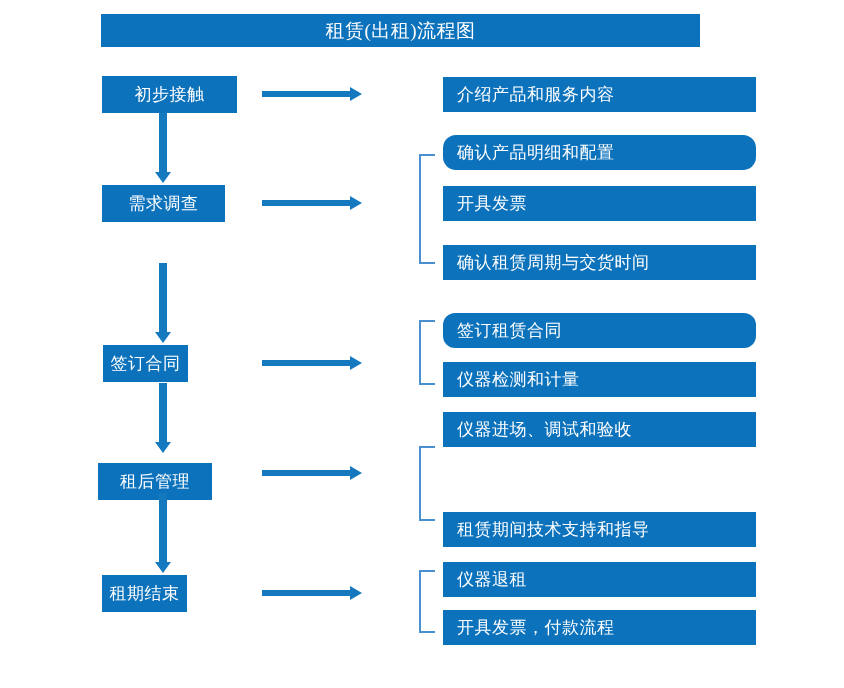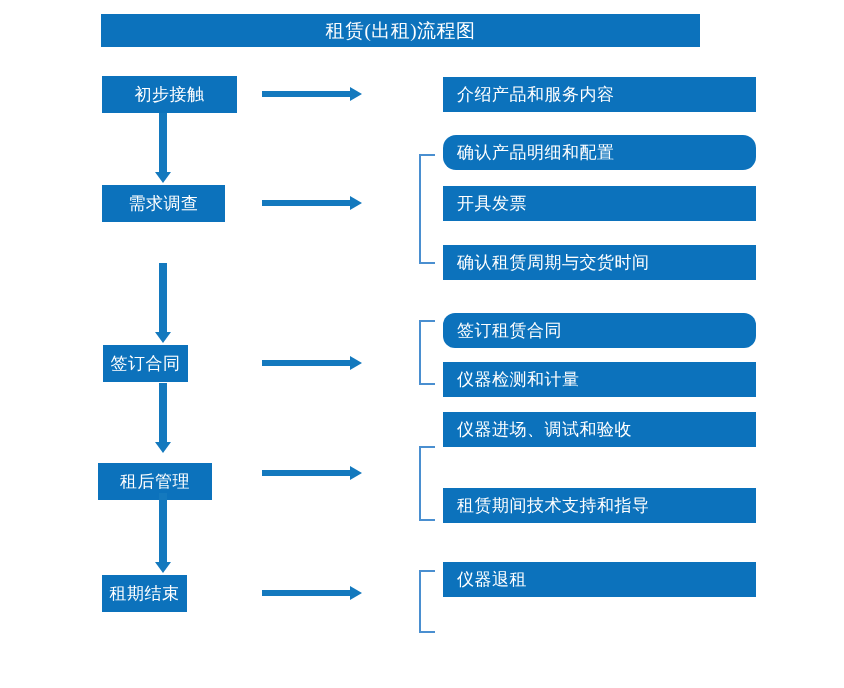--- a/index.html
+++ b/index.html
@@ -161,32 +161,33 @@
 
   <div class="arrow-h" style="left:262px; top:473px; width:100px;">
     <div class="shaft" style="width:89px;"></div>
     <div class="head" style="left:88px;"></div>
   </div>
 
   <div class="bracket" style="left:419px; top:446px; height:75px;"></div>
 
   <div class="box detail-box" style="top:412px;">仪器进场、调试和验收</div>
 
-  <div class="box detail-box" style="top:488px;">租赁期间技术支持和指导</div>
+  <div class="box detail-box" style="top:512px;">租赁期间技术支持和指导</div>
 
   <div class="arrow-v" style="left:163px; top:493px; height:80px;">
     <div class="shaft" style="height:69px;"></div>
     <div class="head" style="top:69px;"></div>
   </div>
 
   <div class="box stage-box" style="left:102px; top:575px; width:85px;">租期结束</div>
 
   <div class="arrow-h" style="left:262px; top:593px; width:100px;">
     <div class="shaft" style="width:89px;"></div>
     <div class="head" style="left:88px;"></div>
   </div>
 
   <div class="bracket" style="left:419px; top:570px; height:63px;"></div>
 
   <div class="box detail-box" style="top:562px;">仪器退租</div>
 
+  <div class="box detail-box" style="top:610px;">开具发票，付款流程</div>
 
 </div>
 
 </body></html>

